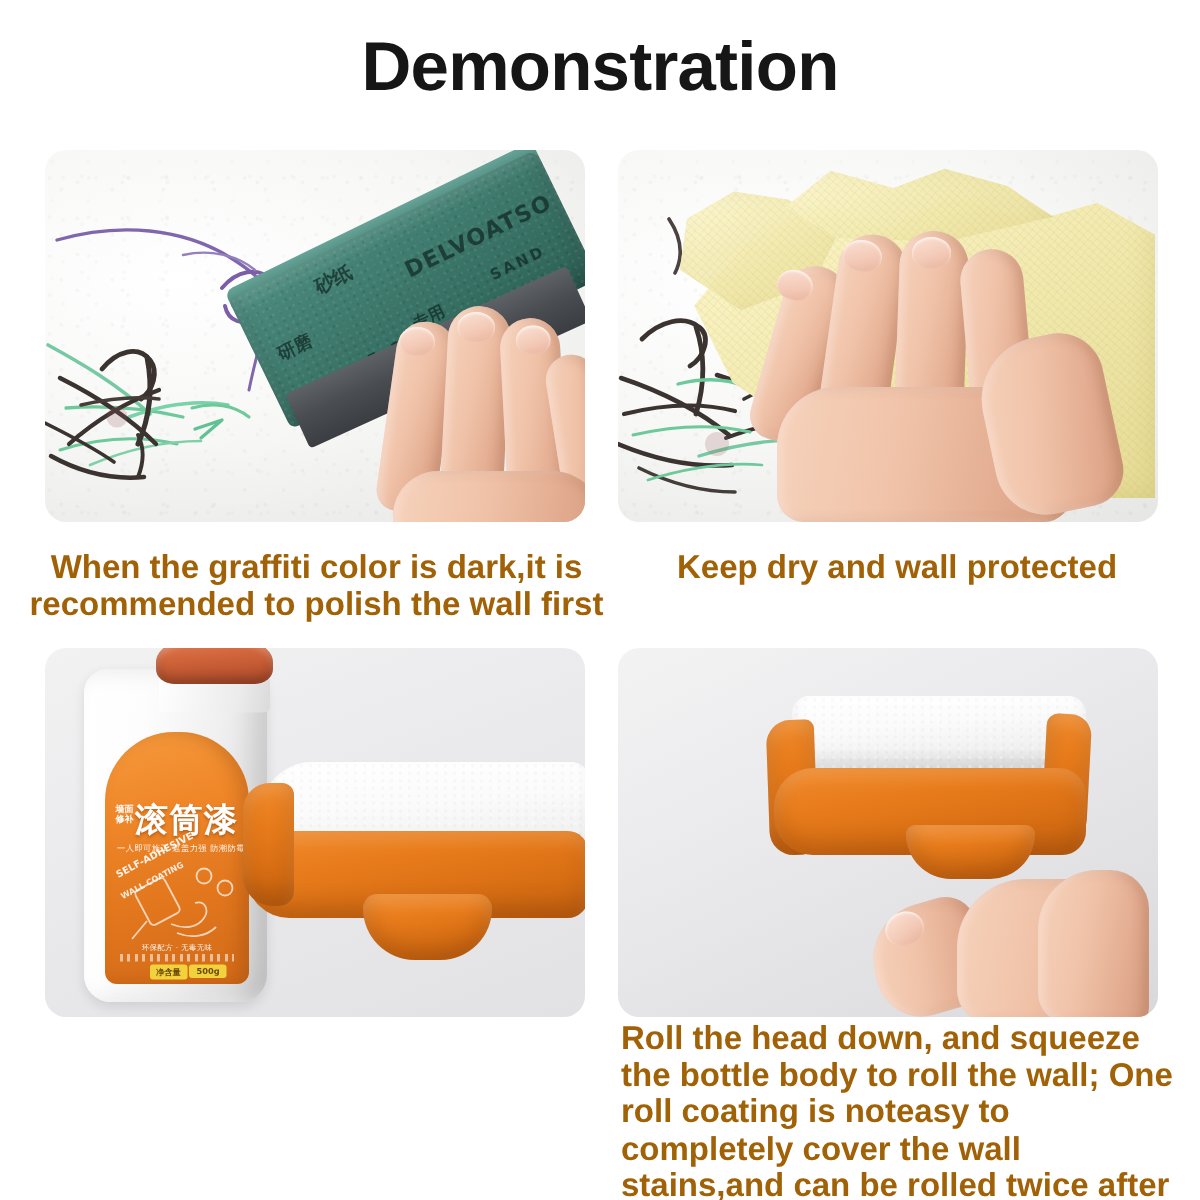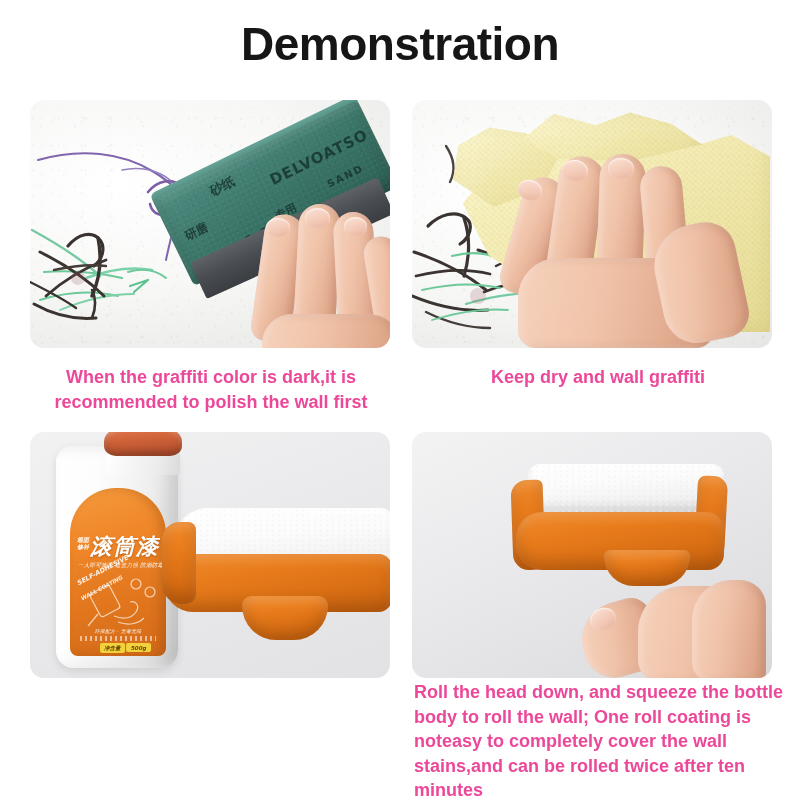--- a/index.html
+++ b/index.html
@@ -27,21 +27,21 @@
   .cell-br { left: 412px; top: 432px; width: 360px; height: 246px; }
 
   .photo {
     position: relative; width: 100%; height: 100%;
     border-radius: 14px; overflow: hidden;
   }
 
   
   .caption {
     position: absolute;
-    font-size: 18px; font-weight: 700; color: #ec4899;
+    font-size: 22px; font-weight: 700; color: #a16207;
     line-height: 25px; text-align: center;
   }
   .cap-1 { left: 18px;  top: 365px; width: 386px; }
   .cap-2 { left: 412px; top: 365px; width: 372px; text-align: center; }
   .cap-3 { left: 18px;  top: 680px; width: 386px; }
   .cap-4 { left: 414px; top: 680px; width: 372px; text-align: left; line-height: 24.5px; }
 
   
   .wall-light {
     position: absolute; inset: 0;
@@ -128,21 +128,20 @@
   
   .bg-soft {
     position: absolute; inset: 0;
     background: linear-gradient(160deg, #f2f2f3 0%, #eaeaec 45%, #e2e2e5 100%);
   }
   .bottle {
     position: absolute; left: 26px; top: 14px; width: 122px; height: 222px;
     background: linear-gradient(100deg, #ffffff 0%, #fdfdfd 28%, #f0f0f0 60%, #dcdcdc 88%, #cfcfcf 100%);
     border-radius: 16px 16px 18px 18px;
     box-shadow: inset -10px 0 16px rgba(0,0,0,.10), inset 8px 0 12px rgba(255,255,255,.9), 0 3px 8px rgba(0,0,0,.10);
-    font-style: italic;
   }
   .bottle-neck {
     position: absolute; left: 50px; top: -1px; width: 74px; height: 30px;
     background: linear-gradient(100deg, #ffffff, #ececec 70%, #dadada);
     border-radius: 10px 10px 4px 4px;
   }
   .bottle-cap {
     position: absolute; left: 48px; top: -22px; width: 78px; height: 32px;
     background: linear-gradient(175deg, #e3845c 0%, #d3663c 40%, #bc5530 75%, #a8482a 100%);
     border-radius: 40% 40% 12px 12px / 55% 55% 10px 10px;
@@ -347,21 +346,21 @@
         <div class="finger" style="left:44px; top:28px; width:46px; height:140px; border-radius:23px 23px 16px 16px; transform:rotate(8deg);"></div>
         <div class="nail" style="left:54px; top:32px; width:26px; height:21px; transform:rotate(8deg);"></div>
         <div class="finger" style="left:90px; top:26px; width:46px; height:142px; border-radius:23px 23px 16px 16px; transform:rotate(2deg);"></div>
         <div class="nail" style="left:100px; top:30px; width:26px; height:21px;"></div>
         <div class="finger" style="left:136px; top:38px; width:42px; height:128px; border-radius:21px 21px 15px 15px; transform:rotate(-5deg);"></div>
         <div class="finger" style="left:10px; top:130px; width:196px; height:90px; border-radius:40px 46px 18px 18px;"></div>
         <div class="finger" style="left:150px; top:96px; width:84px; height:118px; border-radius:42px 30px 24px 34px; transform:rotate(-12deg);"></div>
       </div>
     </div>
   </div>
-  <div class="caption cap-2">Keep dry and wall graffiti</div>
+  <div class="caption cap-2">Keep dry and wall protected</div>
 
   <div class="cell cell-bl">
     <div class="photo">
       <div class="bg-soft"></div>
 
       <div class="bottle">
         <div class="bottle-neck"></div>
         <div class="bottle-cap"></div>
         <div class="label">
           <div class="label-cn-small">墙面修补</div>

